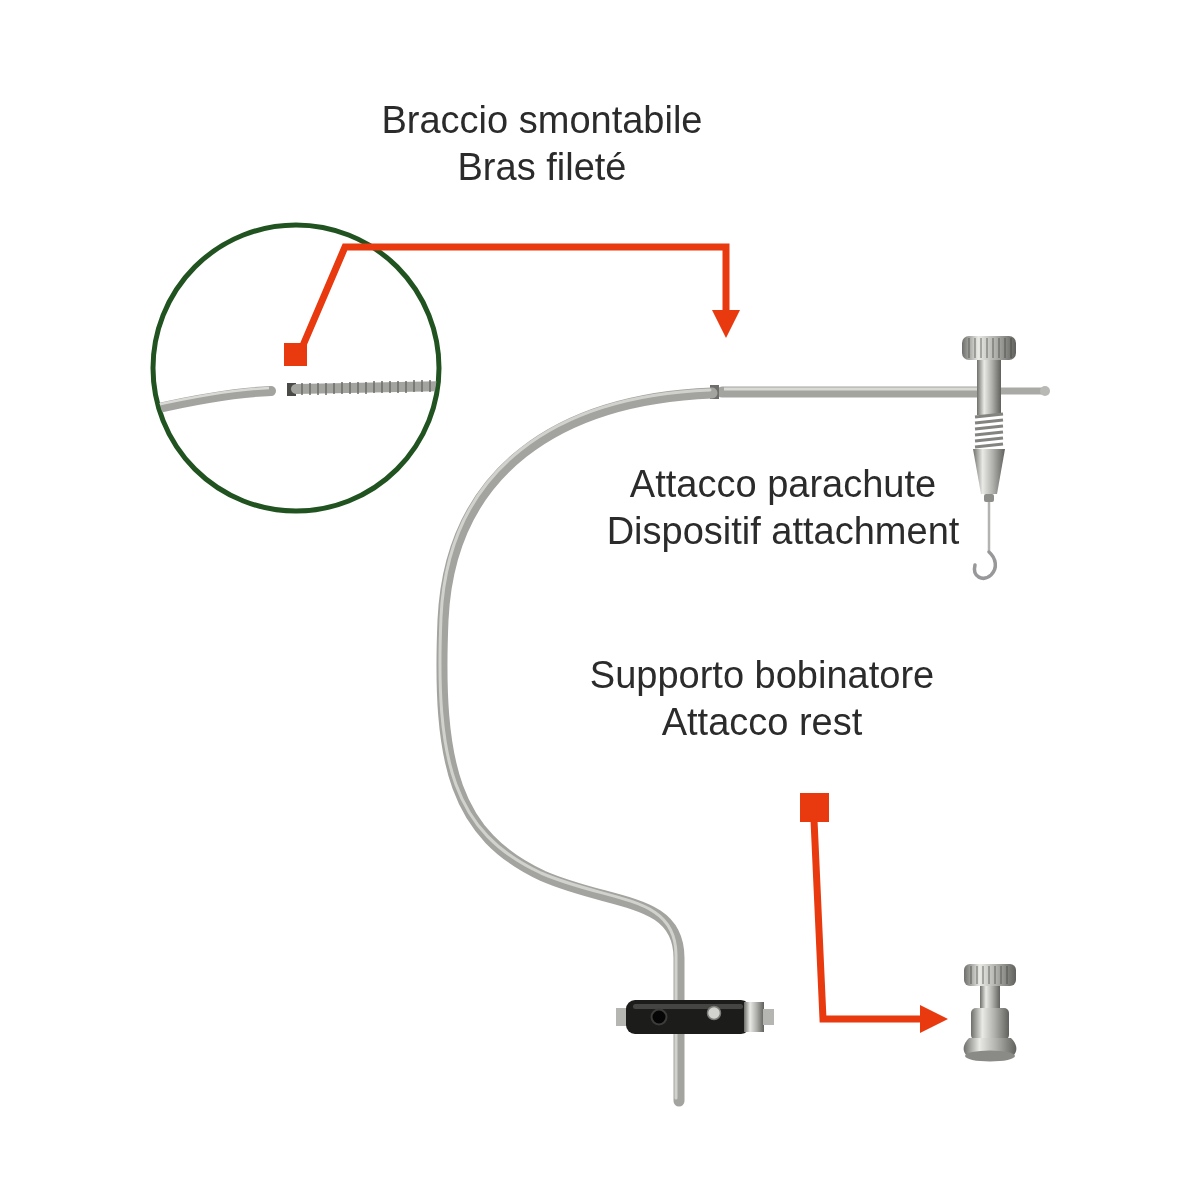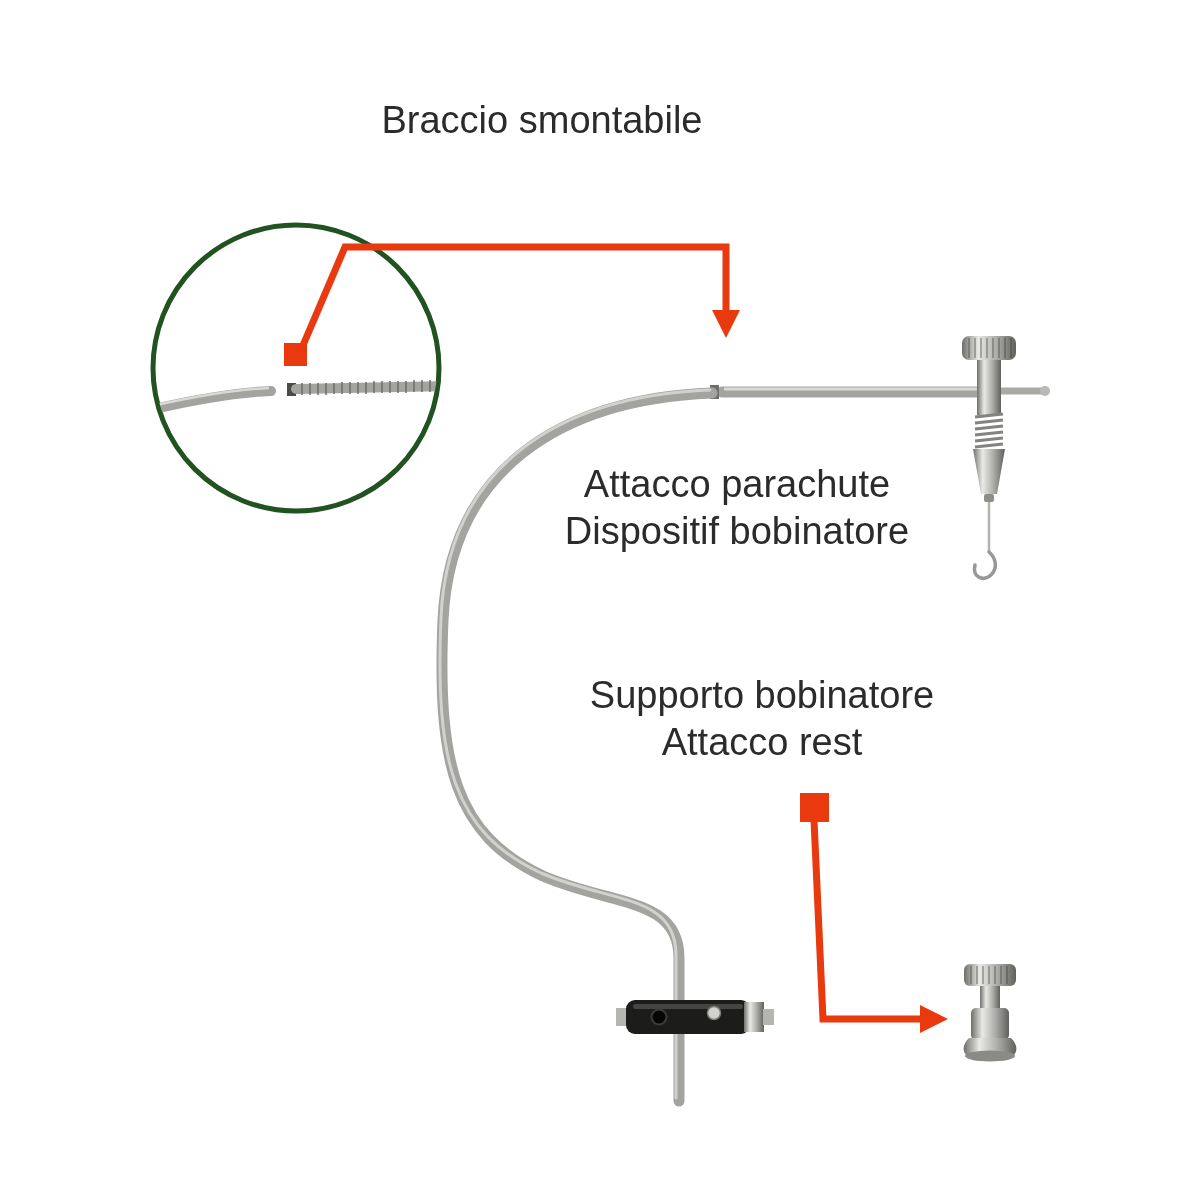--- a/index.html
+++ b/index.html
@@ -150,25 +150,26 @@
       </g>
       <rect x="980" y="986" width="20" height="24" fill="url(#mv)"></rect>
       <rect x="971" y="1008" width="38" height="32" rx="5" fill="url(#mv)"></rect>
       <path d="M 969 1038 L 1011 1038 C 1017 1044 1018 1050 1014 1055 L 966 1055 C 962 1050 963 1044 969 1038 Z" fill="url(#mv)"></path>
       <ellipse cx="990" cy="1056" rx="25" ry="5.5" fill="#8a8a86"></ellipse>
     </g>
   </svg>
 
   <div class="label-block" style="left:217px;top:97px;width:650px;">
     <div>Braccio smontabile</div>
+    <div>Bras fileté</div>
   </div>
 
-  <div class="label-block" style="left:412px;top:461px;width:650px;">
+  <div class="label-block" style="left:458px;top:461px;width:650px;">
     <div>Attacco parachute</div>
-    <div>Dispositif bobinatore</div>
+    <div>Dispositif attachment</div>
   </div>
 
-  <div class="label-block" style="left:412px;top:672px;width:700px;">
+  <div class="label-block" style="left:412px;top:652px;width:700px;">
     <div>Supporto bobinatore</div>
     <div>Attacco rest</div>
   </div>
 
 </div>
 
 </body></html>

